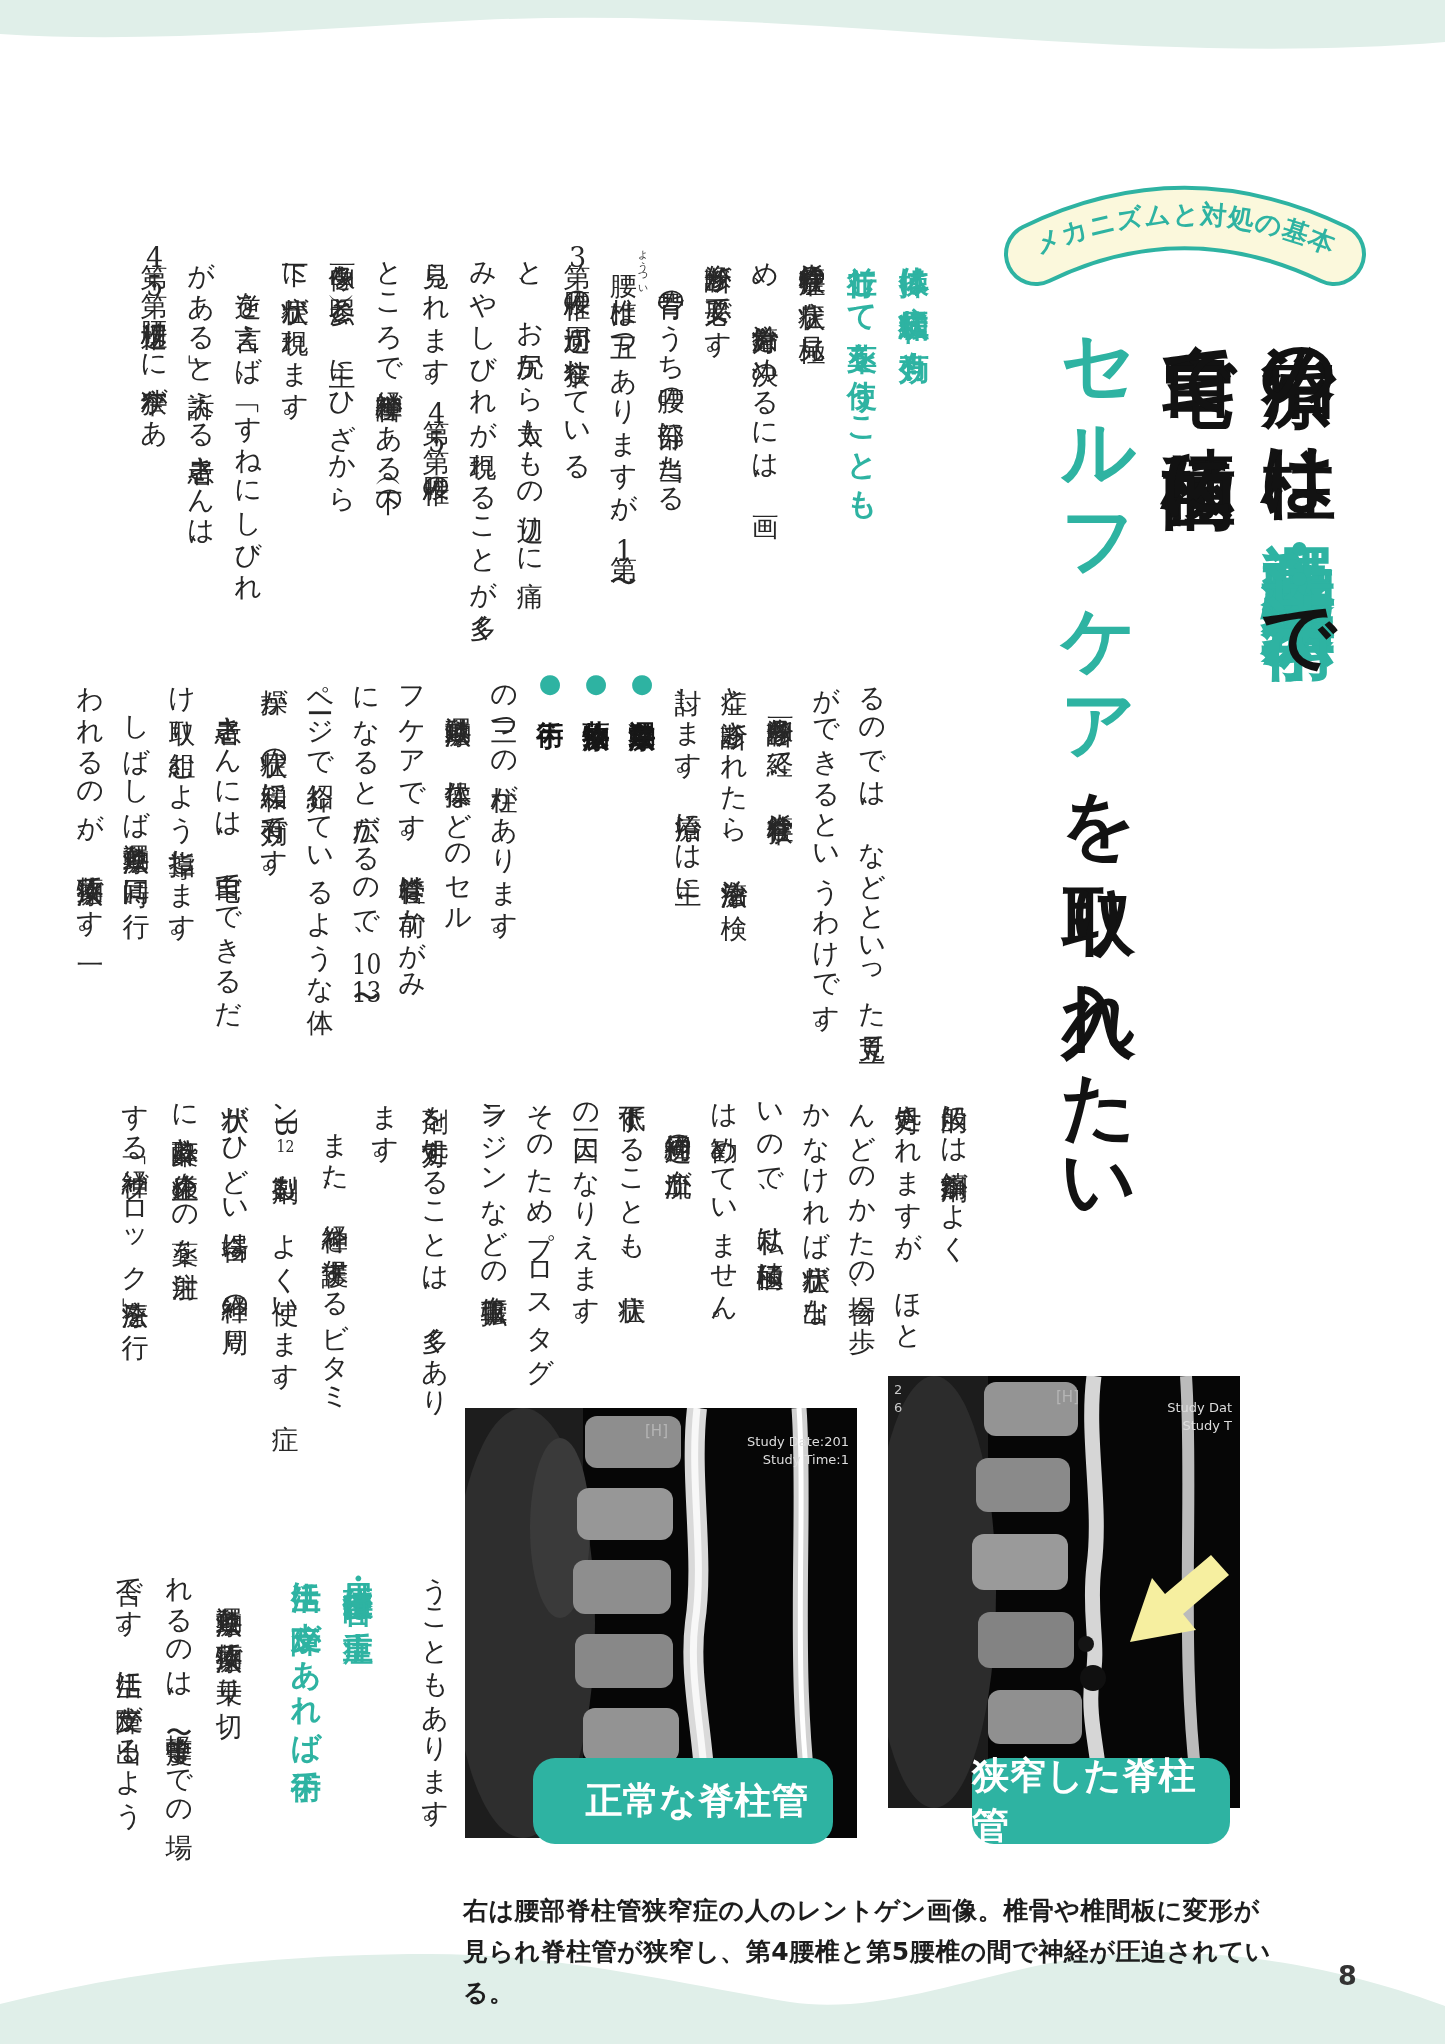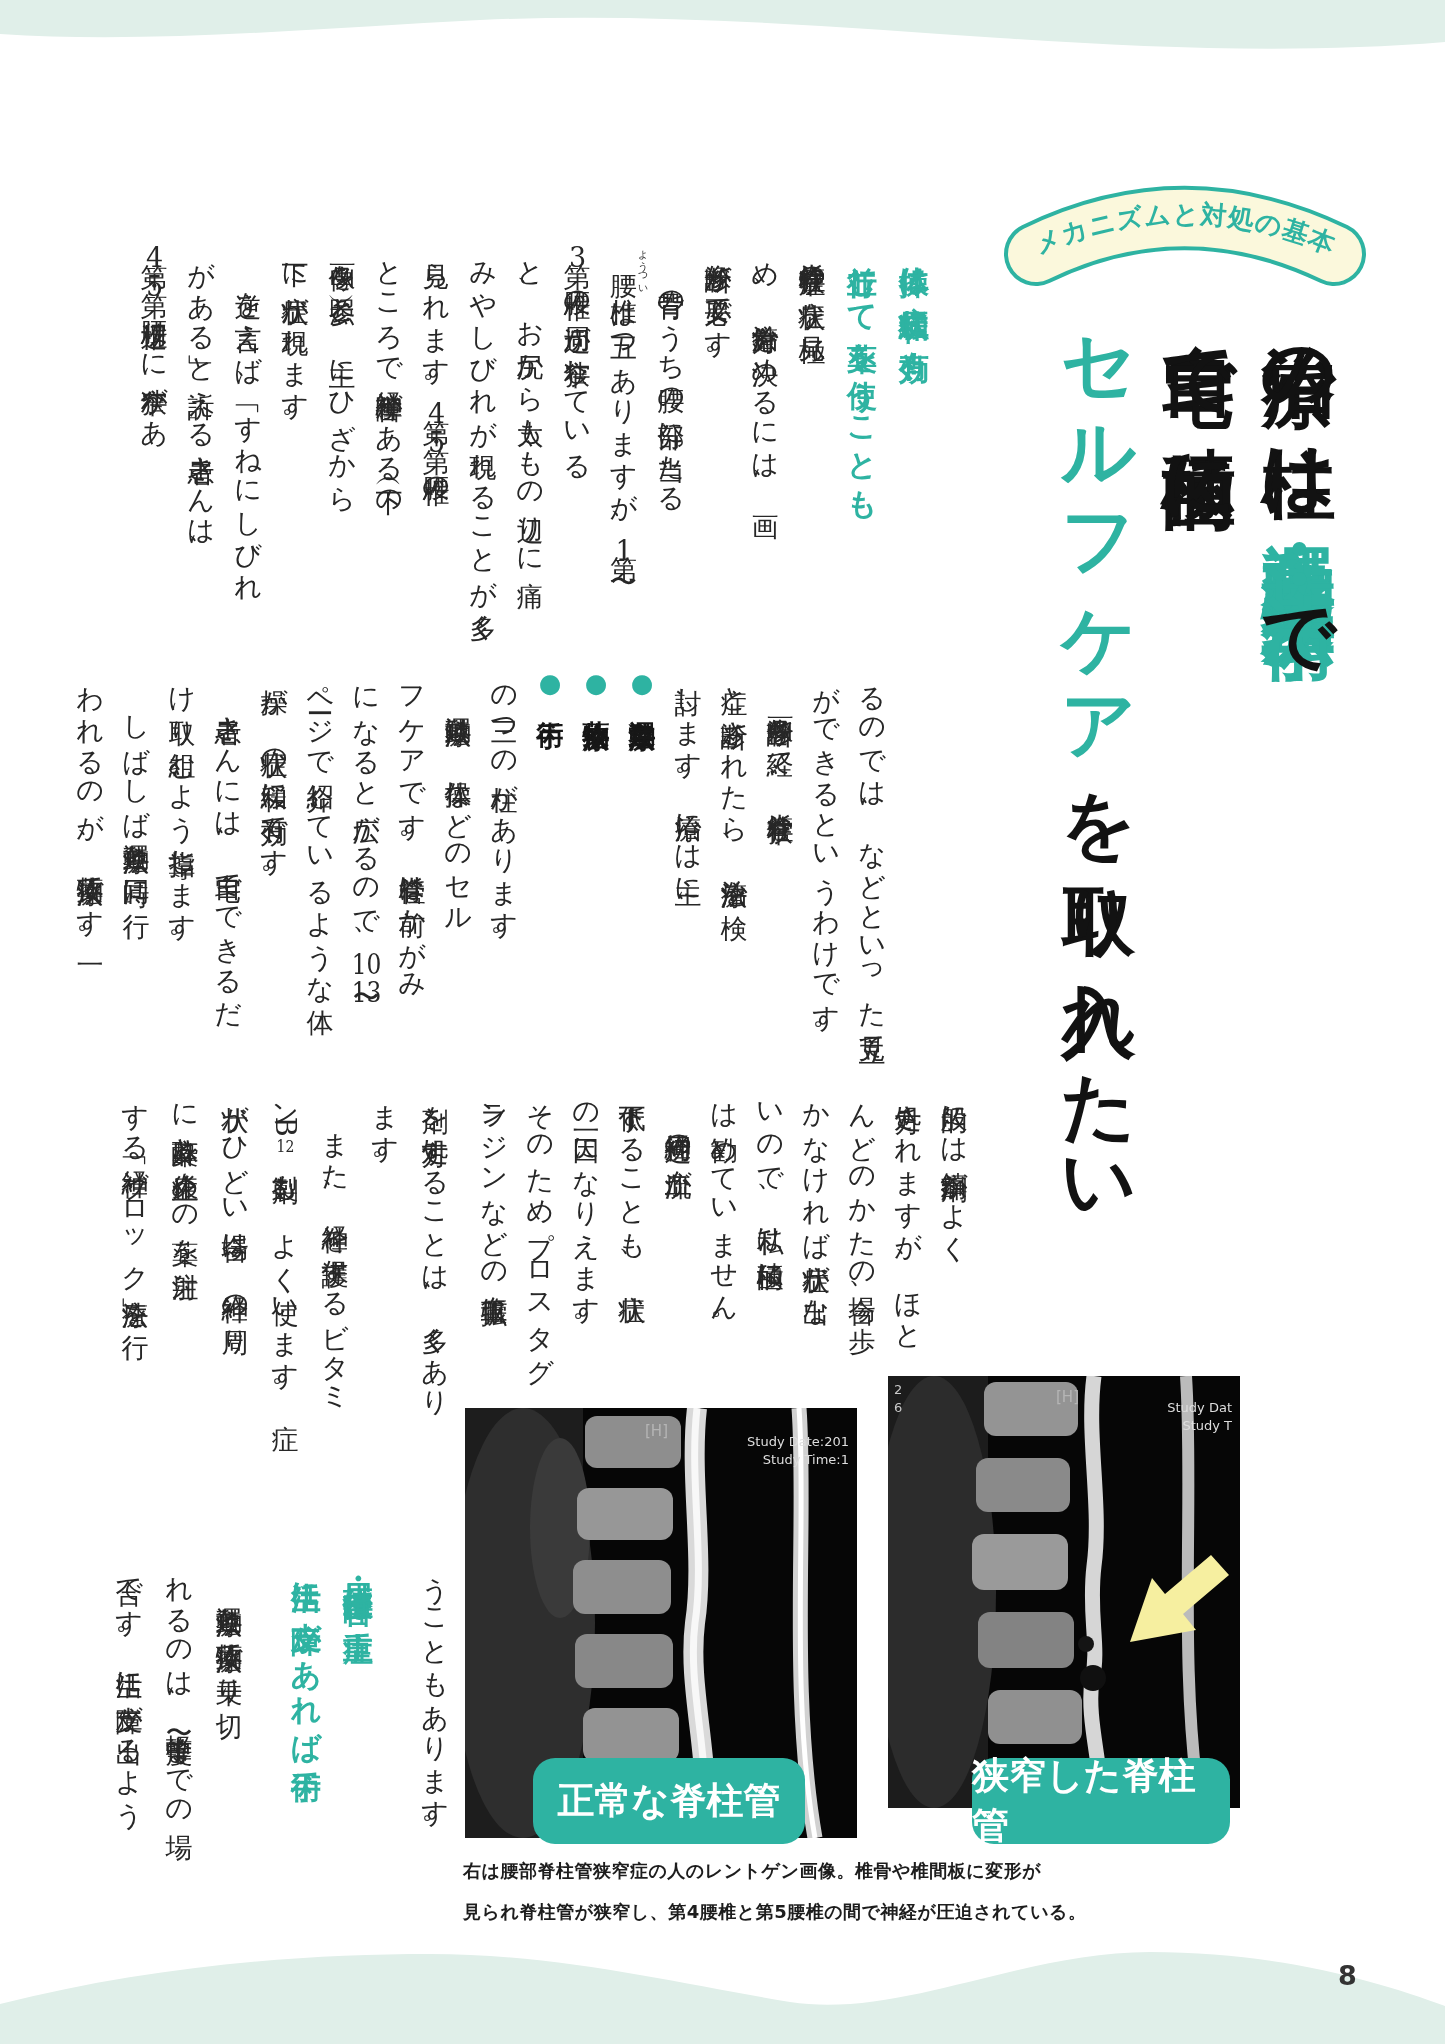--- a/index.html
+++ b/index.html
@@ -26,21 +26,21 @@
   
   #headline .col{width:100px;line-height:100px;font-size:74px;letter-spacing:6px;
      font-family:"DejaVu Sans","Liberation Sans",sans-serif;font-weight:bold;color:#121212;}
 
   
   .fig{position:absolute;}
   .pill{position:absolute;background:var(--teal);color:#fff;border-radius:22px;
         font-family:"DejaVu Sans","Liberation Sans",sans-serif;font-weight:bold;
         font-size:37px;display:flex;align-items:center;justify-content:center;}
   .caption{position:absolute;font-family:"DejaVu Sans","Liberation Sans",sans-serif;
-        font-weight:bold;font-size:18px;line-height:41px;color:#1d1d1d;letter-spacing:.5px;}
+        font-weight:bold;font-size:25px;line-height:41px;color:#1d1d1d;letter-spacing:.5px;margin-top:40px;}
   .pagenum{position:absolute;font-family:"DejaVu Sans","Liberation Sans",sans-serif;
         font-size:27px;color:#333;font-weight:bold;}
 </style>
 </head>
 <body>
 
 <div class="page">
 
   <svg style="position:absolute;left:0;top:0;" width="1445" height="60" viewBox="0 0 1445 60">
     <path d="M0,0 H1445 V42 C1300,54 1150,48 1000,38 C820,26 650,12 480,20 C320,28 150,44 0,34 Z" fill="var(--mint)"></path>
@@ -182,21 +182,21 @@
       <path d="M298,0 C306,120 290,290 312,432" stroke="#dcdcdc" stroke-width="12" fill="none" opacity="0.85"></path>
       <text x="6" y="18" font-family="DejaVu Sans, sans-serif" font-size="13" fill="#c9c9c9">2</text>
       <text x="6" y="36" font-family="DejaVu Sans, sans-serif" font-size="13" fill="#c9c9c9">6</text>
       <text x="168" y="26" font-family="DejaVu Sans, sans-serif" font-size="15" fill="#b5b5b5">[H]</text>
       <text x="344" y="36" text-anchor="end" font-family="DejaVu Sans, sans-serif" font-size="13" fill="#dedede">Study Dat</text>
       <text x="344" y="54" text-anchor="end" font-family="DejaVu Sans, sans-serif" font-size="13" fill="#dedede">Study T</text>
       <polygon points="242,266 264,202 277,218 323,179 341,199 295,238 308,254" fill="var(--arrow)"></polygon>
     </svg>
   </div>
 
-  <div class="pill" style="left:533px;top:1758px;width:272px;height:86px;">
+  <div class="pill" style="left:533px;top:1758px;width:272px;height:86px;padding-left:28px;">
     <span>正常な脊柱管</span>
   </div>
   <div class="pill" style="left:972px;top:1758px;width:258px;height:86px;">
     <span>狭窄した脊柱管</span>
   </div>
 
   <div class="caption" style="left:463px;top:1850px;width:810px;">
     <div>右は腰部脊柱管狭窄症の人のレントゲン画像。椎骨や椎間板に変形が</div>
     <div>見られ脊柱管が狭窄し、第4腰椎と第5腰椎の間で神経が圧迫されている。</div>
   </div>

